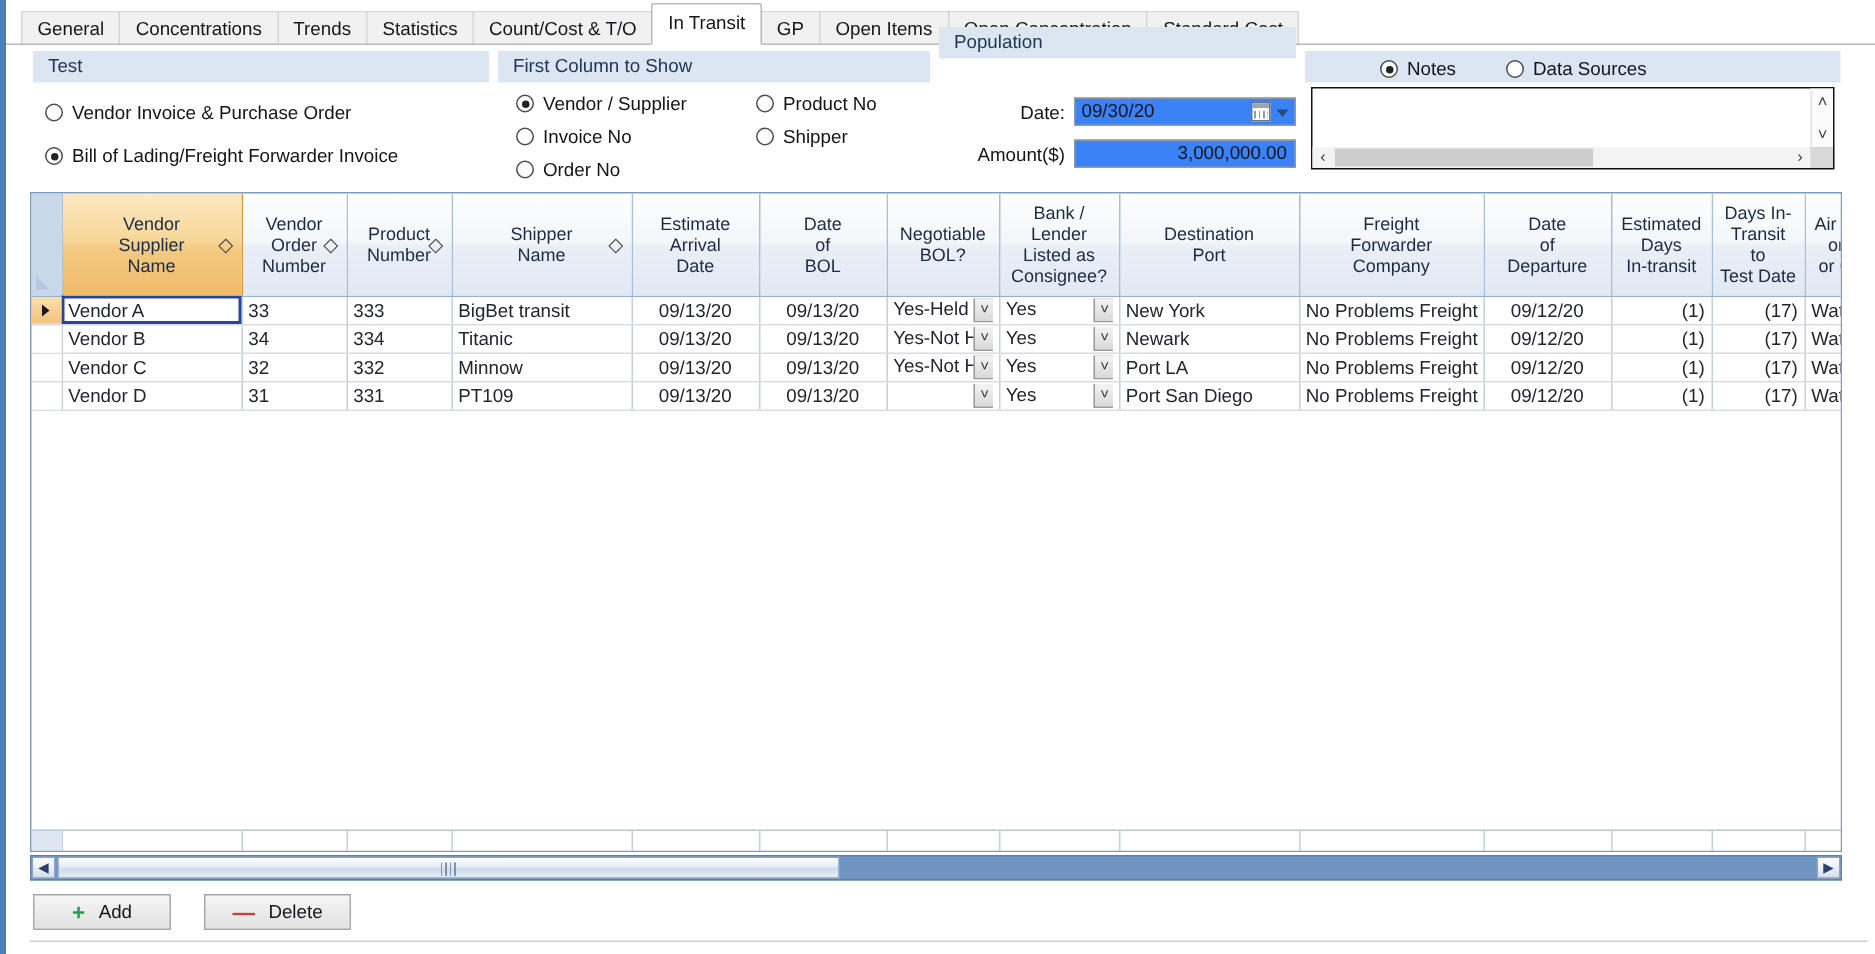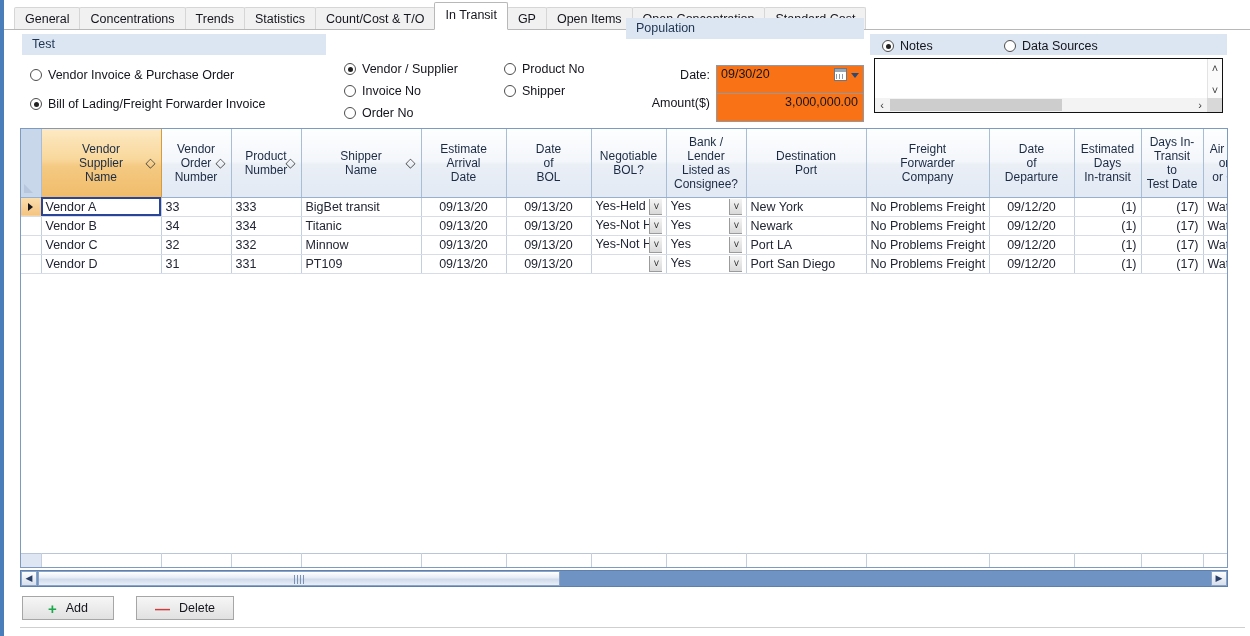--- a/index.html
+++ b/index.html
@@ -79,22 +79,22 @@
   .radio.on::after {
     content: ""; position: absolute; left: 2.5px; top: 2.5px;
     width: 5px; height: 5px; border-radius: 50%; background: #222;
   }
   .radio-row span { font-size: 12.5px; color: #14151c; }
 
   
   .fld-label { position: absolute; font-size: 12.5px; color: #14151c; text-align: right; }
   .fld {
     position: absolute; box-sizing: border-box;
-    border: 1px solid #8d9aa8; background: #f97316;
-    height: 29px; line-height: 17px;
+    border: 1px solid #8d9aa8; background: #3b82f6;
+    height: 19px; line-height: 17px;
     font-size: 12.5px; color: #14151c;
   }
   .fld.date { padding-left: 4px; }
   .fld.amount { padding-right: 5px; text-align: right; }
   .cal-ico {
     position: absolute; right: 16px; top: 2px; width: 13px; height: 13px;
     border: 1px solid #6b7785; background: #fff; box-sizing: border-box;
   }
   .cal-ico::before {
     content: ""; position: absolute; left: 0; top: 0; right: 0; height: 3px;
@@ -311,20 +311,21 @@
   <div class="panel-hdr grp-test">Test</div>
   <div class="radio-row" style="left:30px; top:68px;">
     <span class="radio"></span>
     <span>Vendor Invoice &amp; Purchase Order</span>
   </div>
   <div class="radio-row" style="left:30px; top:97px;">
     <span class="radio on"></span>
     <span>Bill of Lading/Freight Forwarder Invoice</span>
   </div>
 
+  <div class="panel-hdr grp-first">First Column to Show</div>
   <div class="radio-row" style="left:344px; top:62px;">
     <span class="radio on"></span>
     <span>Vendor / Supplier</span>
   </div>
   <div class="radio-row" style="left:344px; top:84px;">
     <span class="radio"></span>
     <span>Invoice No</span>
   </div>
   <div class="radio-row" style="left:344px; top:106px;">
     <span class="radio"></span>
@@ -345,21 +346,21 @@
     <span>09/30/20</span>
     <span class="cal-ico"></span>
     <span class="cal-arrow"></span>
   </div>
   <div class="fld-label" style="left:620px; top:96px; width:90px;">Amount($)</div>
   <div class="fld amount" style="left:716px; top:93px; width:148px;">
     <span>3,000,000.00</span>
   </div>
 
   <div class="panel-hdr grp-notes"></div>
-  <div class="radio-row" style="left:882px; top:39px;">
+  <div class="radio-row" style="left:920px; top:39px;">
     <span class="radio on"></span>
     <span>Notes</span>
   </div>
   <div class="radio-row" style="left:1004px; top:39px;">
     <span class="radio"></span>
     <span>Data Sources</span>
   </div>
   <div class="notes-box">
     <div style="position:absolute;left:4px;top:2px;right:18px;"></div>
     <div class="notes-vscroll">

